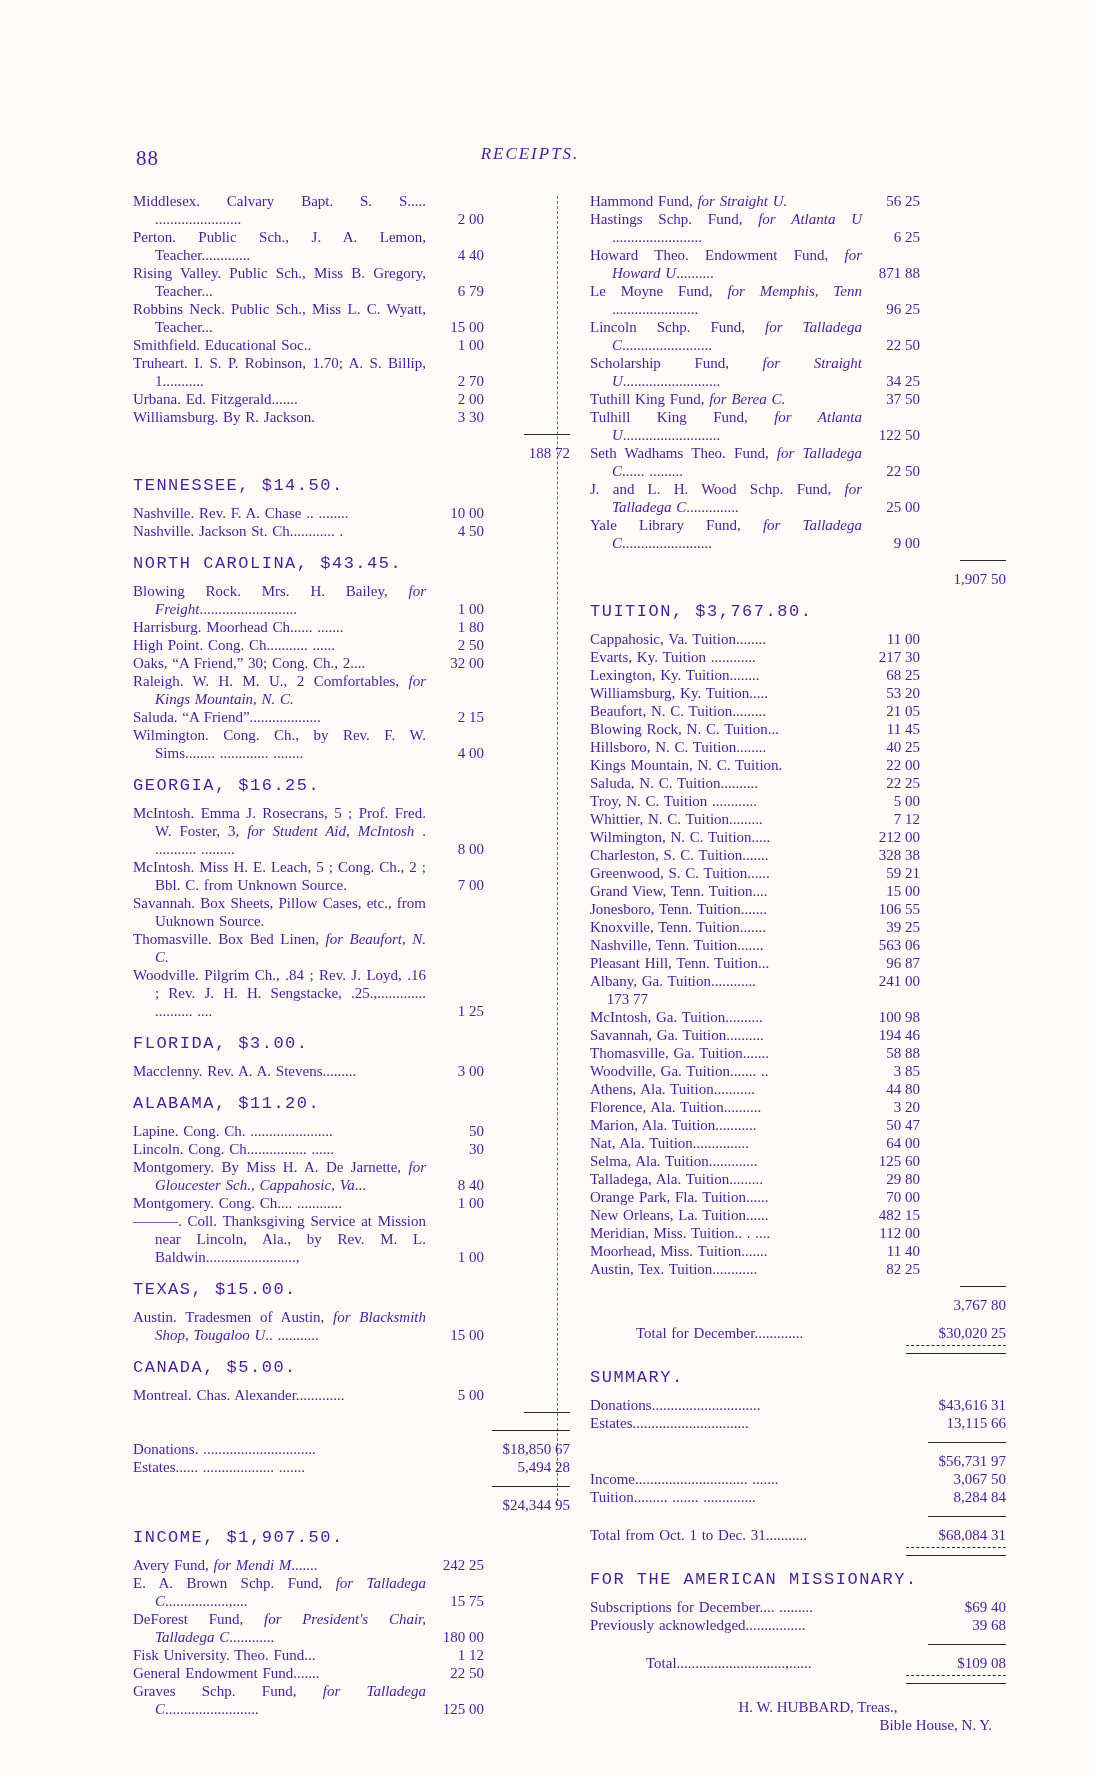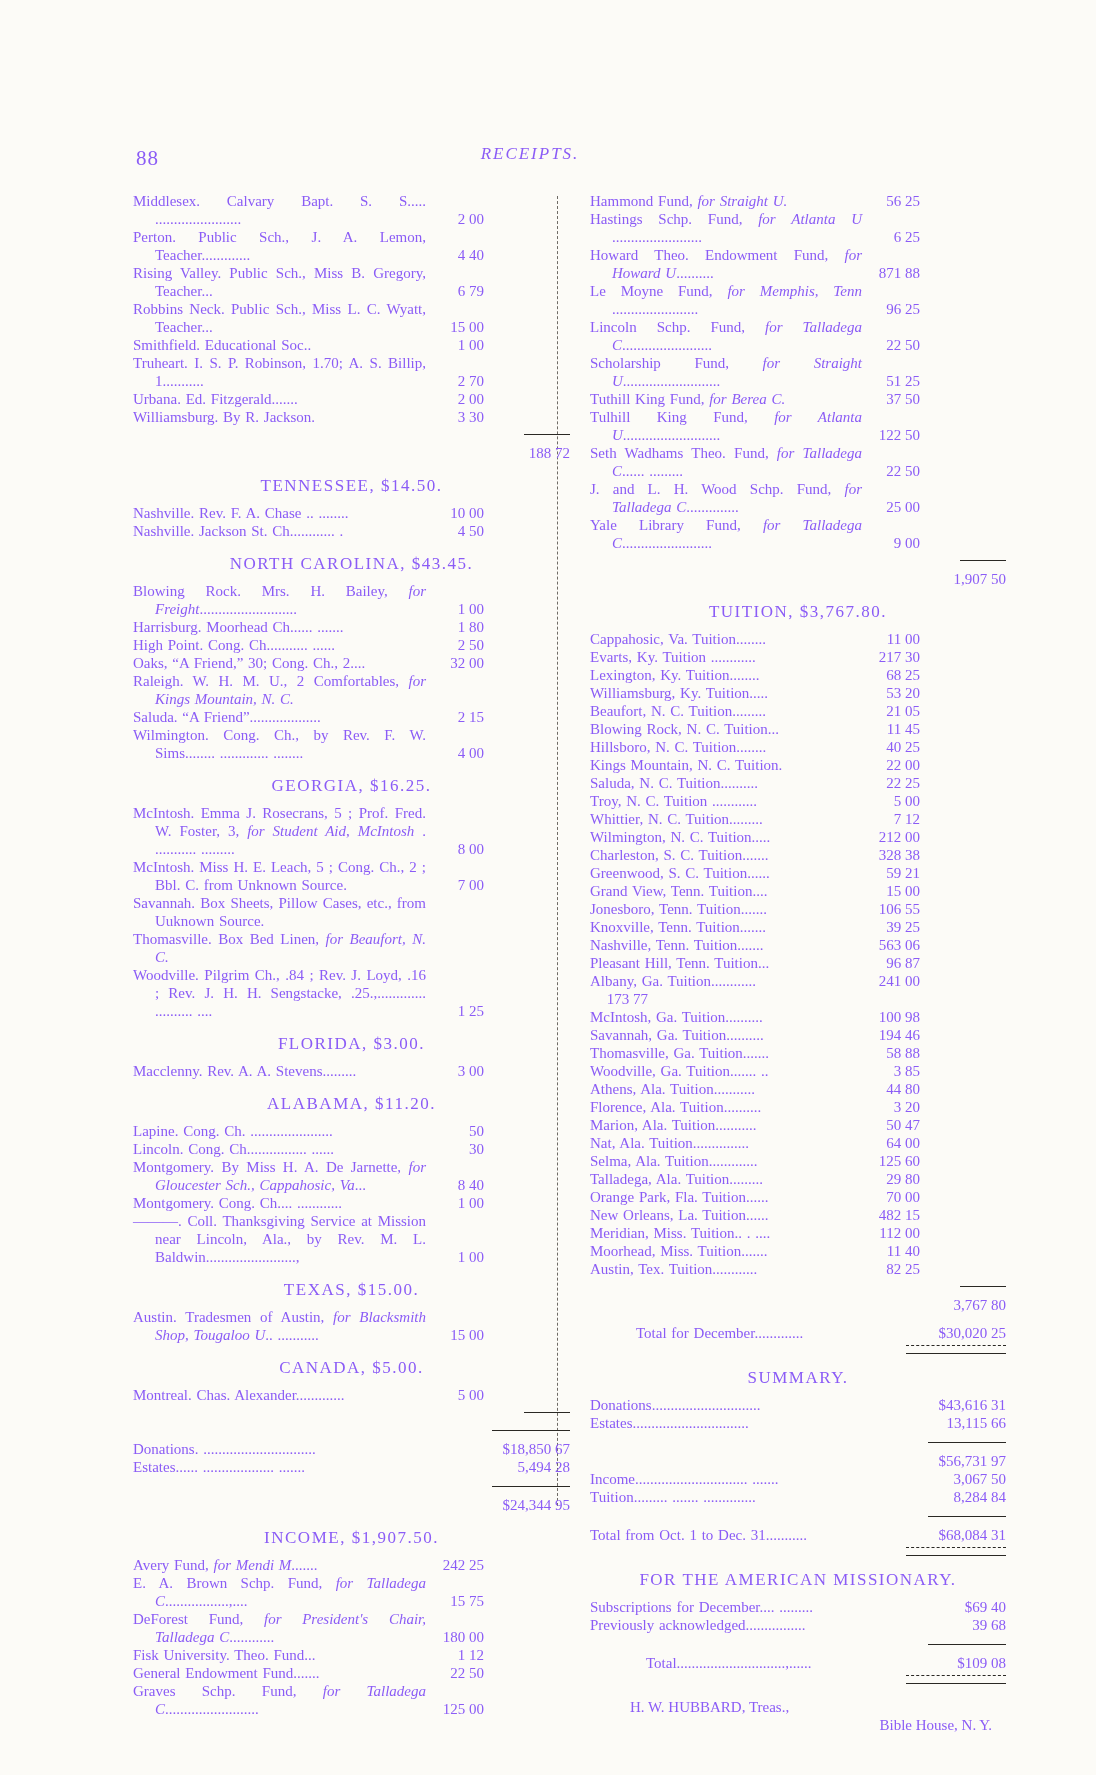--- a/index.html
+++ b/index.html
@@ -1,20 +1,20 @@
 <!DOCTYPE html>
 <html><head>
 <meta charset="utf-8">
 <style>
   html,body{margin:0;padding:0;background:#d8d6d0;}
   .page{
     position:relative;
     width:1096px;height:1775px;
     background:#fcfbf7;
-    color:#8b5cf6;
+    color:#4c1d95;
     font-family:"Liberation Serif","DejaVu Serif",serif;
     overflow:hidden;
   }
   .page-number{
     position:absolute;left:136px;top:146px;
     font-size:21px;letter-spacing:1px;
   }
   .page-title{
     position:absolute;left:0;top:144px;width:1060px;
     text-align:center;font-style:italic;font-size:17px;letter-spacing:2px;
@@ -31,35 +31,36 @@
   }
   .row{display:flex;align-items:flex-end;}
   .txt{
     flex:1;text-align:justify;
     padding-left:22px;text-indent:-22px;
     word-spacing:1px;
   }
   .amt{width:58px;text-align:right;white-space:nowrap;}
   .out{width:86px;text-align:right;white-space:nowrap;}
   .section-heading{
-    text-align:center;font-size:17px;letter-spacing:1.5px;
+    font-size:17px;letter-spacing:1.5px;
     margin:15px 0 9px 0;
+    font-family:Liberation Mono, monospace;
   }
   .rule-line{
     display:inline-block;border-top:1px solid #2a2824;
     height:0;width:46px;margin-bottom:5px;
   }
   .rule-line.wide{width:78px;}
   .sub-row{min-height:20px;flex-direction:column;}
   .dbl-rule{
     margin-left:auto;width:100px;height:7px;
     border-top:1px dashed #2a2824;border-bottom:1px double #2a2824;
     margin-top:3px;margin-bottom:3px;
   }
-  .sig1{text-align:left;padding-left:40px;margin-top:14px;}
+  .sig1{text-align:center;padding-left:40px;margin-top:14px;}
   .sig2{text-align:right;padding-right:14px;}
   i{font-style:italic;}
 </style>
 </head>
 <body>
 
 <div class="page">
   <div class="page-number">88</div>
   <div class="page-title">RECEIPTS.</div>
   <div class="col-divider"></div>
@@ -300,21 +301,21 @@
         <div class="amt">96 25</div>
         <div class="out"></div>
       </div>
       <div class="row">
         <div class="txt"><span>Lincoln Schp. Fund, </span><i>for Talladega C</i><span>........................</span></div>
         <div class="amt">22 50</div>
         <div class="out"></div>
       </div>
       <div class="row">
         <div class="txt"><span>Scholarship Fund, </span><i>for Straight U</i><span>..........................</span></div>
-        <div class="amt">51 25</div>
+        <div class="amt">34 25</div>
         <div class="out"></div>
       </div>
       <div class="row">
         <div class="txt"><span>Tuthill King Fund, </span><i>for Berea C.</i><span></span></div>
         <div class="amt">37 50</div>
         <div class="out"></div>
       </div>
       <div class="row">
         <div class="txt"><span>Tulhill King Fund, </span><i>for Atlanta U</i><span>..........................</span></div>
         <div class="amt">122 50</div>

